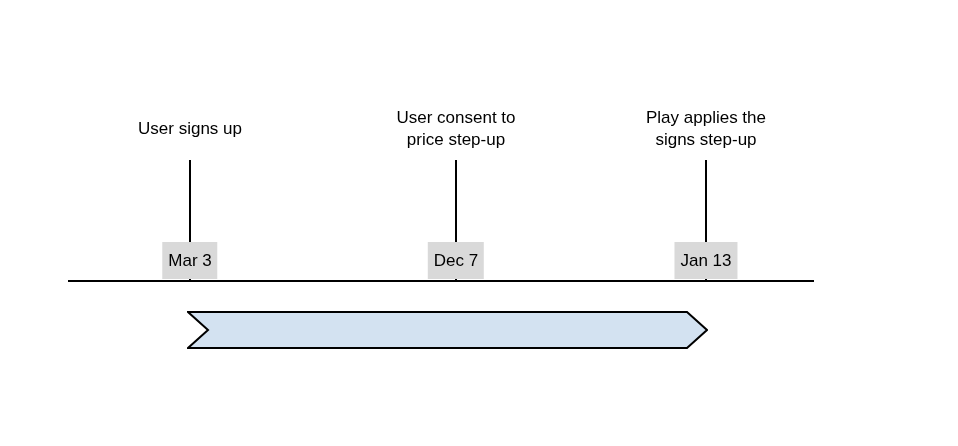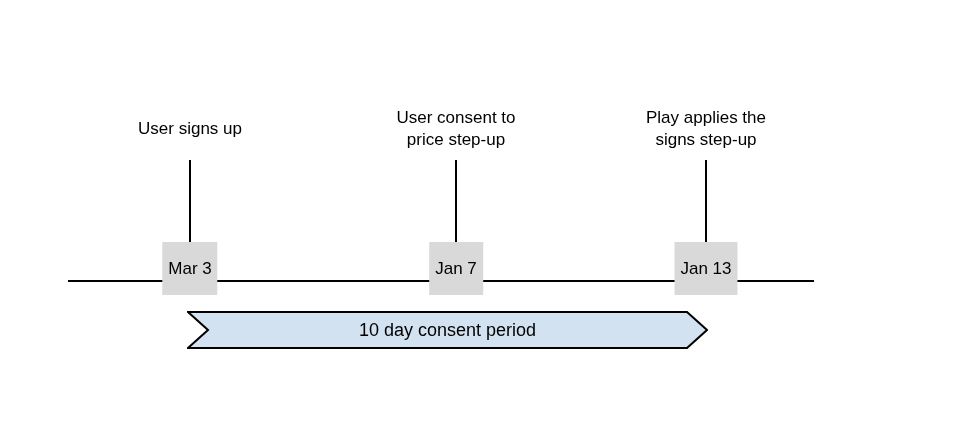--- a/index.html
+++ b/index.html
@@ -56,21 +56,21 @@
     background: var(--line, #000000);
   }
   .date-badge {
     position: absolute;
     left: 0;
     top: 242px;
     transform: translateX(-50%);
     background: var(--date_badge_bg, #d9d9d9);
     font-size: 17px;
     line-height: 21px;
-    padding: 16px 6px;
+    padding: 8px 6px;
     white-space: nowrap;
   }
   
   .banner-shape {
     position: absolute;
     left: 187px;
     top: 311px;
     width: 521px;
     height: 38px;
   }
@@ -97,28 +97,27 @@
   <div class="event" style="--x: 190px">
     <div class="event-label">User signs up</div>
     <div class="tick"></div>
     <div class="date-badge">Mar 3</div>
   </div>
 
   <div class="event" style="--x: 456px">
     <div class="event-label">User consent to
 price step-up</div>
     <div class="tick"></div>
-    <div class="date-badge">Jan 7</div>
+    <div class="date-badge">Dec 7</div>
   </div>
 
   <div class="event" style="--x: 706px">
     <div class="event-label">Play applies the
 signs step-up</div>
     <div class="tick"></div>
     <div class="date-badge">Jan 13</div>
   </div>
 
   <svg class="banner-shape" viewBox="0 0 521 38">
     <polygon points="1,1 500,1 520,19 500,37 1,37 21,19" stroke-width="2" stroke="#000000" fill="#d3e2f1"></polygon>
   </svg>
-  <div class="banner-label">10 day consent period</div>
 
 </div>
 
 </body></html>

